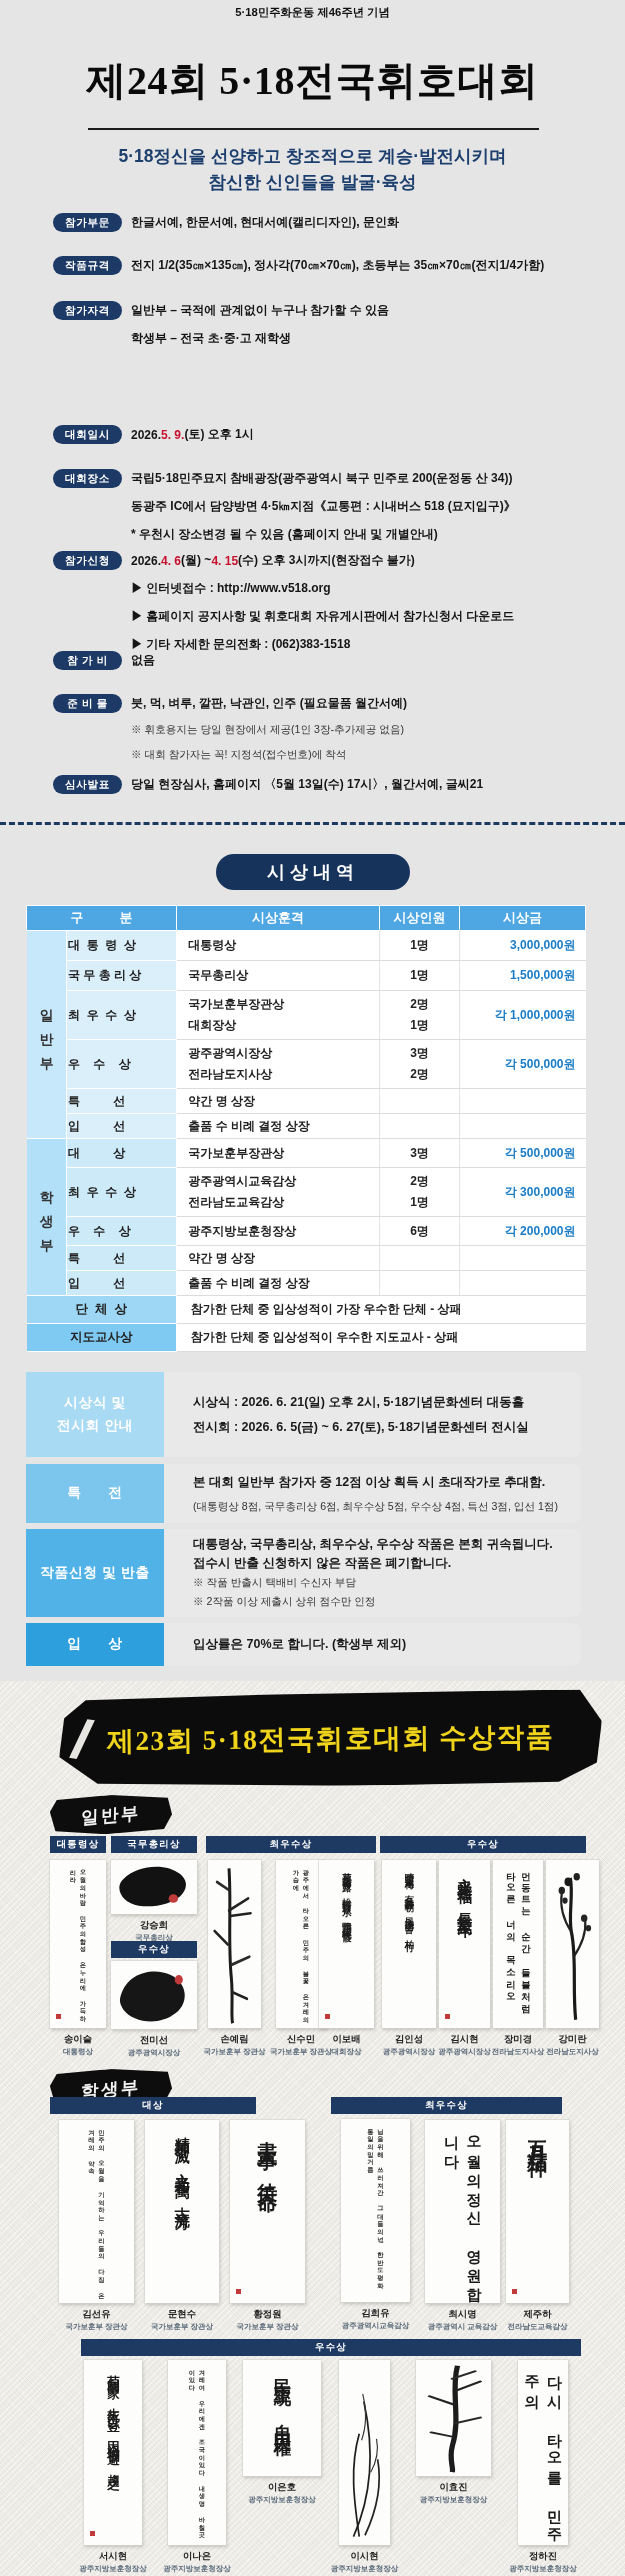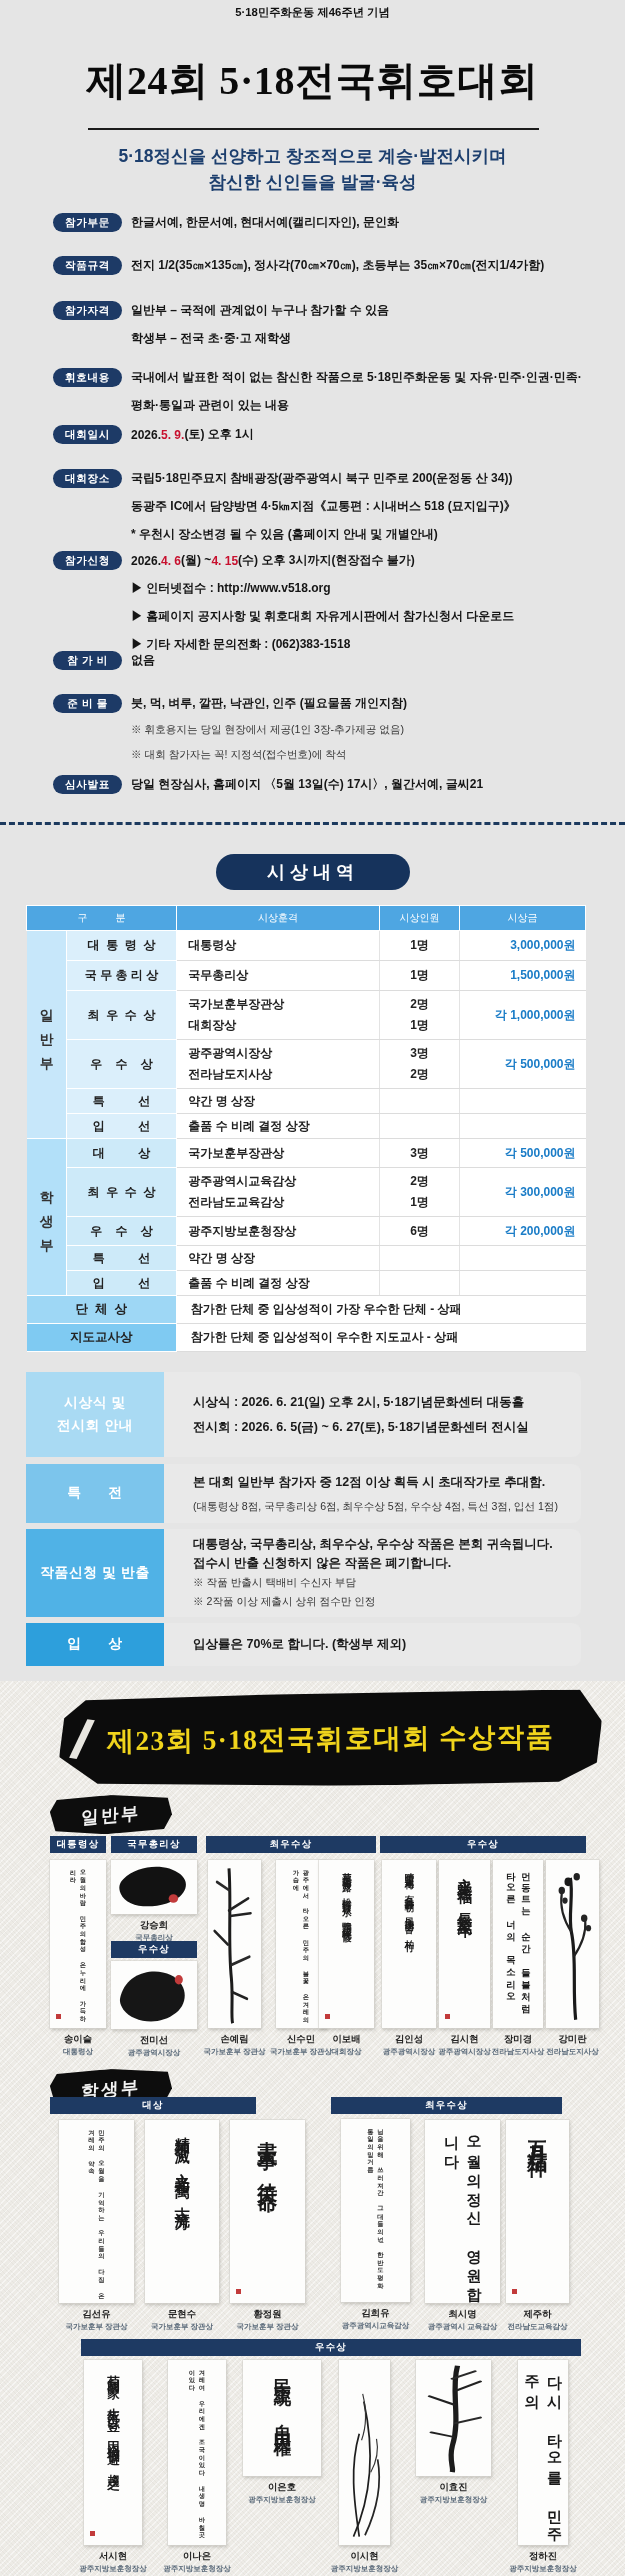--- a/index.html
+++ b/index.html
@@ -24,26 +24,26 @@
   .note{font-weight:500;font-size:10.6px;color:#333;}
   .rline.noteline{height:25px;}
 
   
   .divider{top:822px;left:0;width:625px;border-top:3.1px dashed #1c3a5e;}
   .badge{top:854px;left:216px;width:194px;height:36px;background:#16335c;border-radius:18px;color:#fff;
          font-size:18px;font-weight:800;display:flex;align-items:center;justify-content:center;letter-spacing:5px;}
 
   
   .atable{position:absolute;top:905px;left:26px;width:558px;border-collapse:collapse;table-layout:fixed;}
-  .atable th{background:#4ea6e2;color:#fff;font-size:10px;font-weight:400;border:1.3px solid #fff;white-space:pre;}
+  .atable th{background:#4ea6e2;color:#fff;font-size:13px;font-weight:700;border:1.3px solid #fff;white-space:pre;}
   .atable td{font-size:12px;font-weight:700;color:#222;border-bottom:0.6px solid #dcdcdc;vertical-align:middle;}
   td.group{background:#c7e7fa;writing-mode:vertical-rl;text-orientation:upright;text-align:center;
            font-size:13.8px;letter-spacing:10px;color:#333;border-right:1.3px solid #fff;border-bottom:1.3px solid #fff;}
   td.group.st{background:#b2e0f9;}
-  td.cat{background:#dbeffb;text-align:center;white-space:pre;border-right:1.3px solid #fff;border-bottom:1.3px solid #fff;}
+  td.cat{background:#dbeffb;text-align:left;white-space:pre;border-right:1.3px solid #fff;border-bottom:1.3px solid #fff;}
   td.cat.st{background:#cdeaf9;}
   td.honor{padding-left:11.3px;background:#fff;}
   .hl2 div{line-height:21px;}
   td.num{text-align:center;border-left:0.6px solid #e3e3e3;border-right:0.6px solid #e3e3e3;background:#fff;}
   td.money{text-align:right;padding-right:10px;color:#1a7cc7;background:#fff;}
   td.team{background:#9ed7f5;text-align:center;font-size:12.5px;border-right:1.3px solid #fff;border-bottom:1.3px solid #fff;white-space:pre;}
   td.team.teacher{background:#7fcaf2;}
   td.teamdesc{padding-left:13.8px;background:#fff;}
 
   
@@ -112,27 +112,20 @@
   </div>
 
   <div class="abs irow" style="top:301px">
     <span class="pill">참가자격</span>
     <div class="rcontent">
       <div class="rline">일반부 – 국적에 관계없이 누구나 참가할 수 있음</div>
       <div class="rline">학생부 – 전국 초·중·고 재학생</div>
     </div>
   </div>
 
-  <div class="abs irow" style="top:368px">
-    <span class="pill">휘호내용</span>
-    <div class="rcontent">
-      <div class="rline">국내에서 발표한 적이 없는 참신한 작품으로 5·18민주화운동 및 자유·민주·인권·민족·</div>
-      <div class="rline">평화·통일과 관련이 있는 내용</div>
-    </div>
-  </div>
 
   <div class="abs irow" style="top:425px">
     <span class="pill">대회일시</span>
     <div class="rcontent">
       <div class="rline">
           <span>2026. </span>
           <span class="red">5. 9.</span>
           <span>(토) 오후 1시</span>
         </div>
     </div>
@@ -166,21 +159,21 @@
   <div class="abs irow" style="top:651px">
     <span class="pill">참 가 비</span>
     <div class="rcontent">
         <div class="rline">없음</div>
       </div>
   </div>
 
   <div class="abs irow" style="top:694px">
     <span class="pill">준 비 물</span>
     <div class="rcontent">
-      <div class="rline">붓, 먹, 벼루, 깔판, 낙관인, 인주 (필요물품 개인지참)</div>
+      <div class="rline">붓, 먹, 벼루, 깔판, 낙관인, 인주 (필요물품 월간서예)</div>
       <div class="rline noteline note">※ 휘호용지는 당일 현장에서 제공(1인 3장-추가제공 없음)</div>
       <div class="rline noteline note">※ 대회 참가자는 꼭! 지정석(접수번호)에 착석</div>
     </div>
   </div>
 
   <div class="abs irow" style="top:775px">
     <span class="pill">심사발표</span>
     <div class="rcontent">
         <div class="rline">당일 현장심사, 홈페이지 〈5월 13일(수) 17시〉, 월간서예, 글씨21</div>
       </div>

